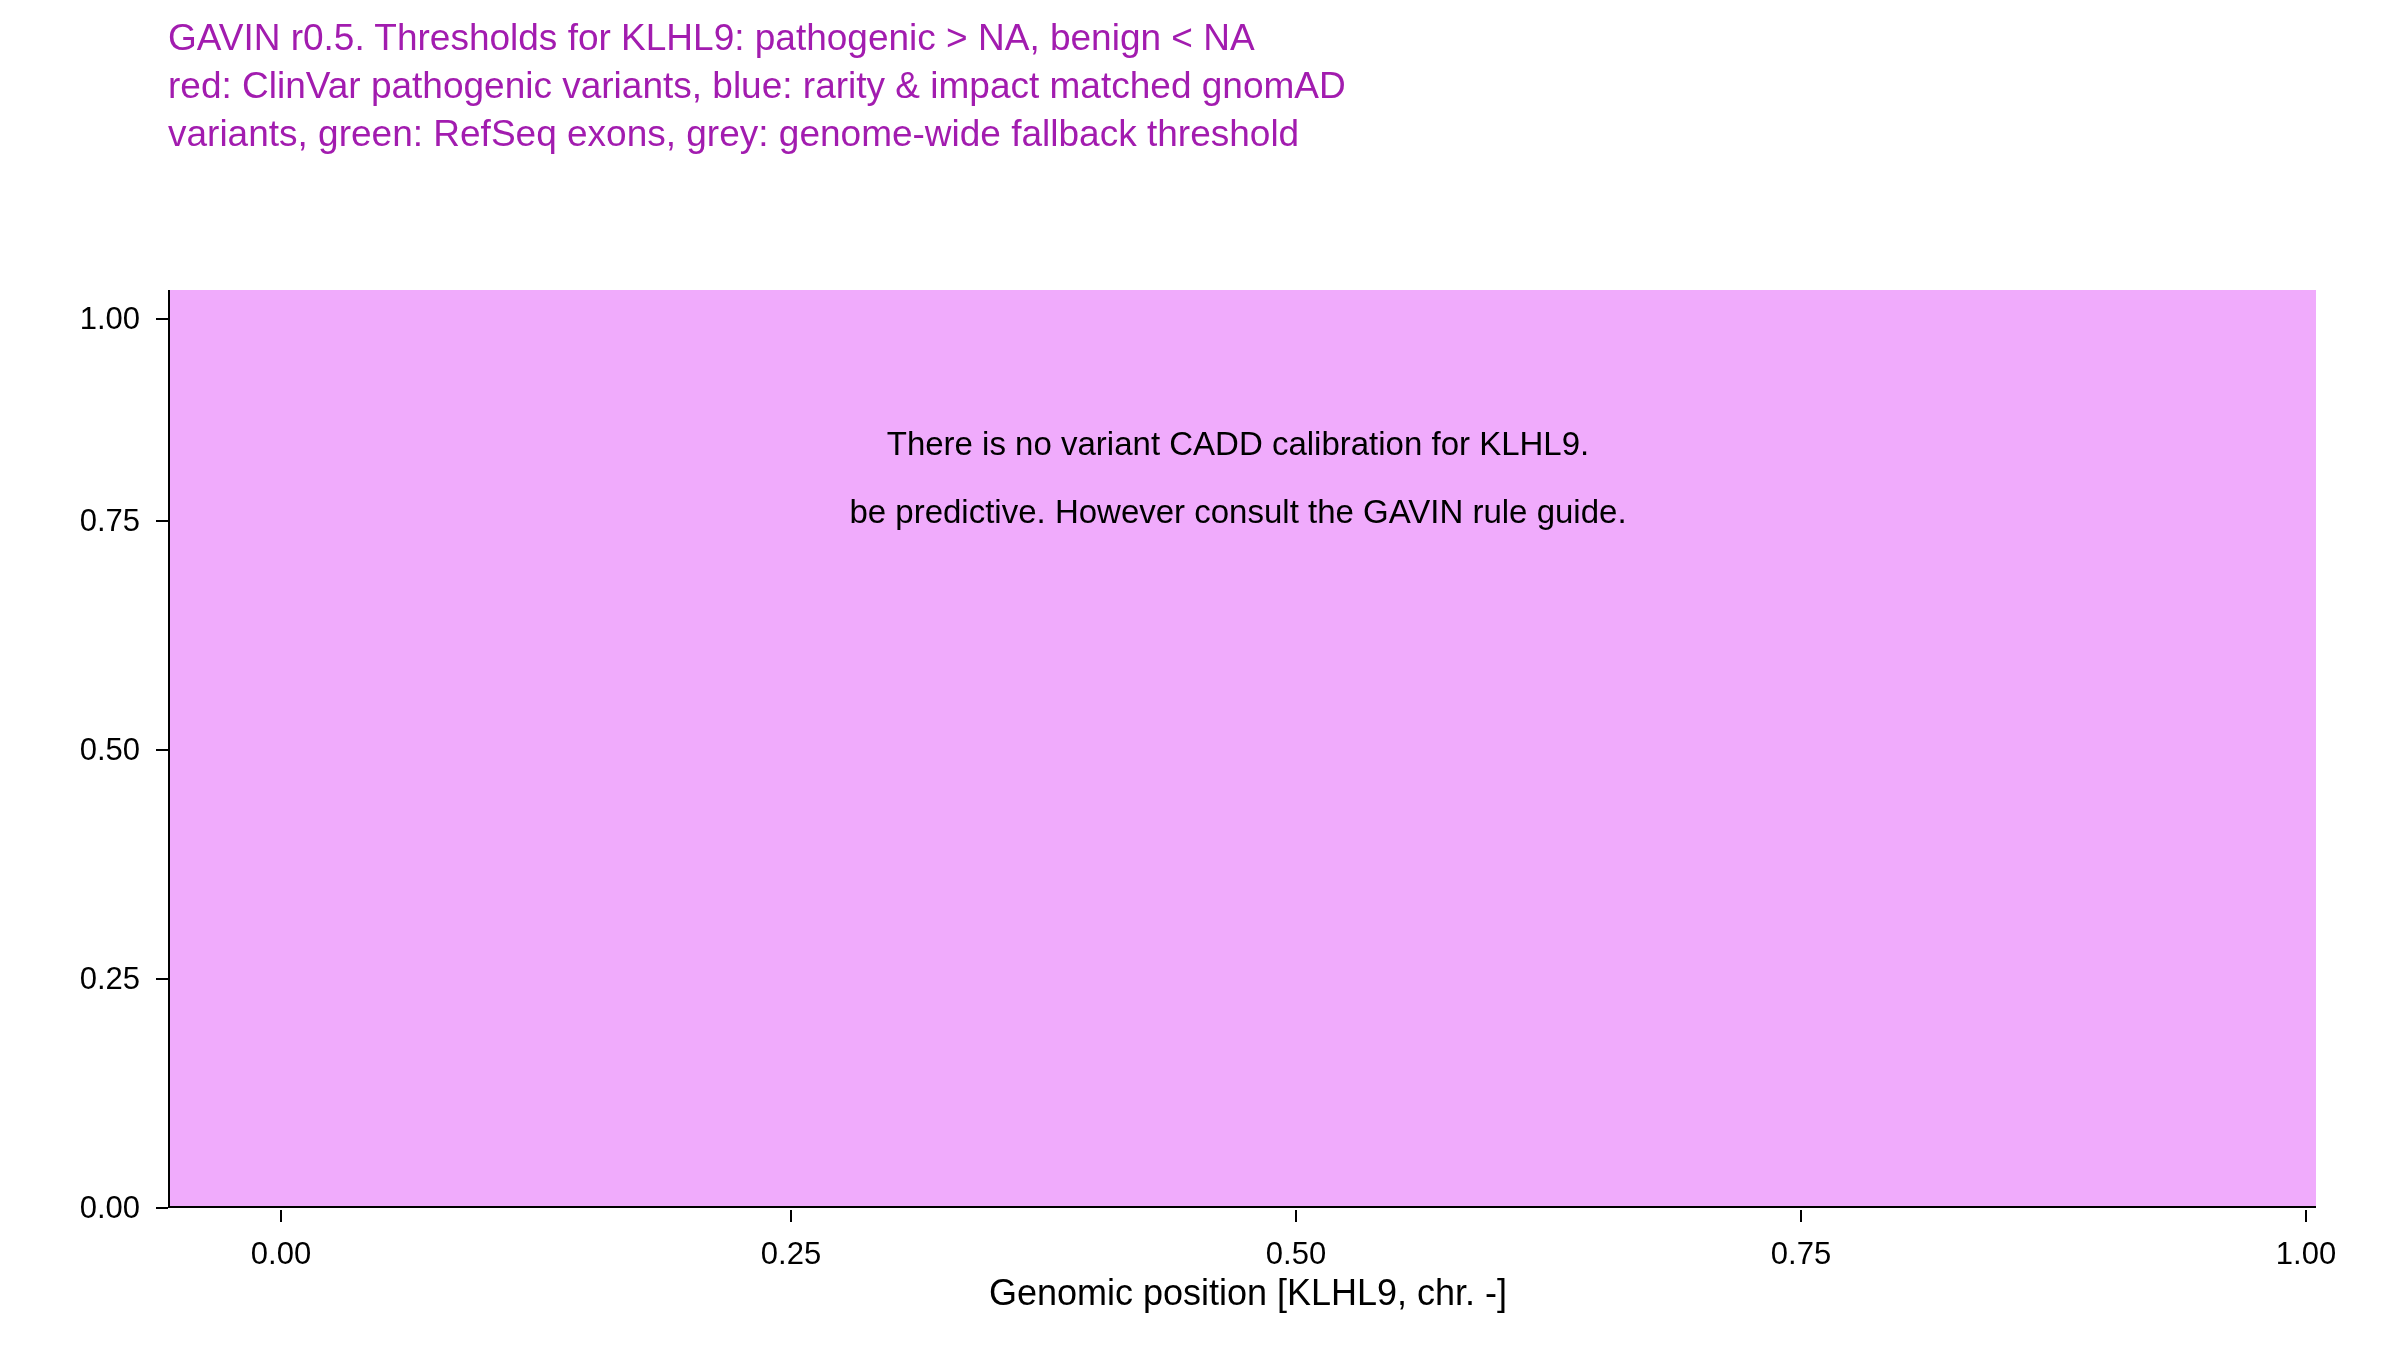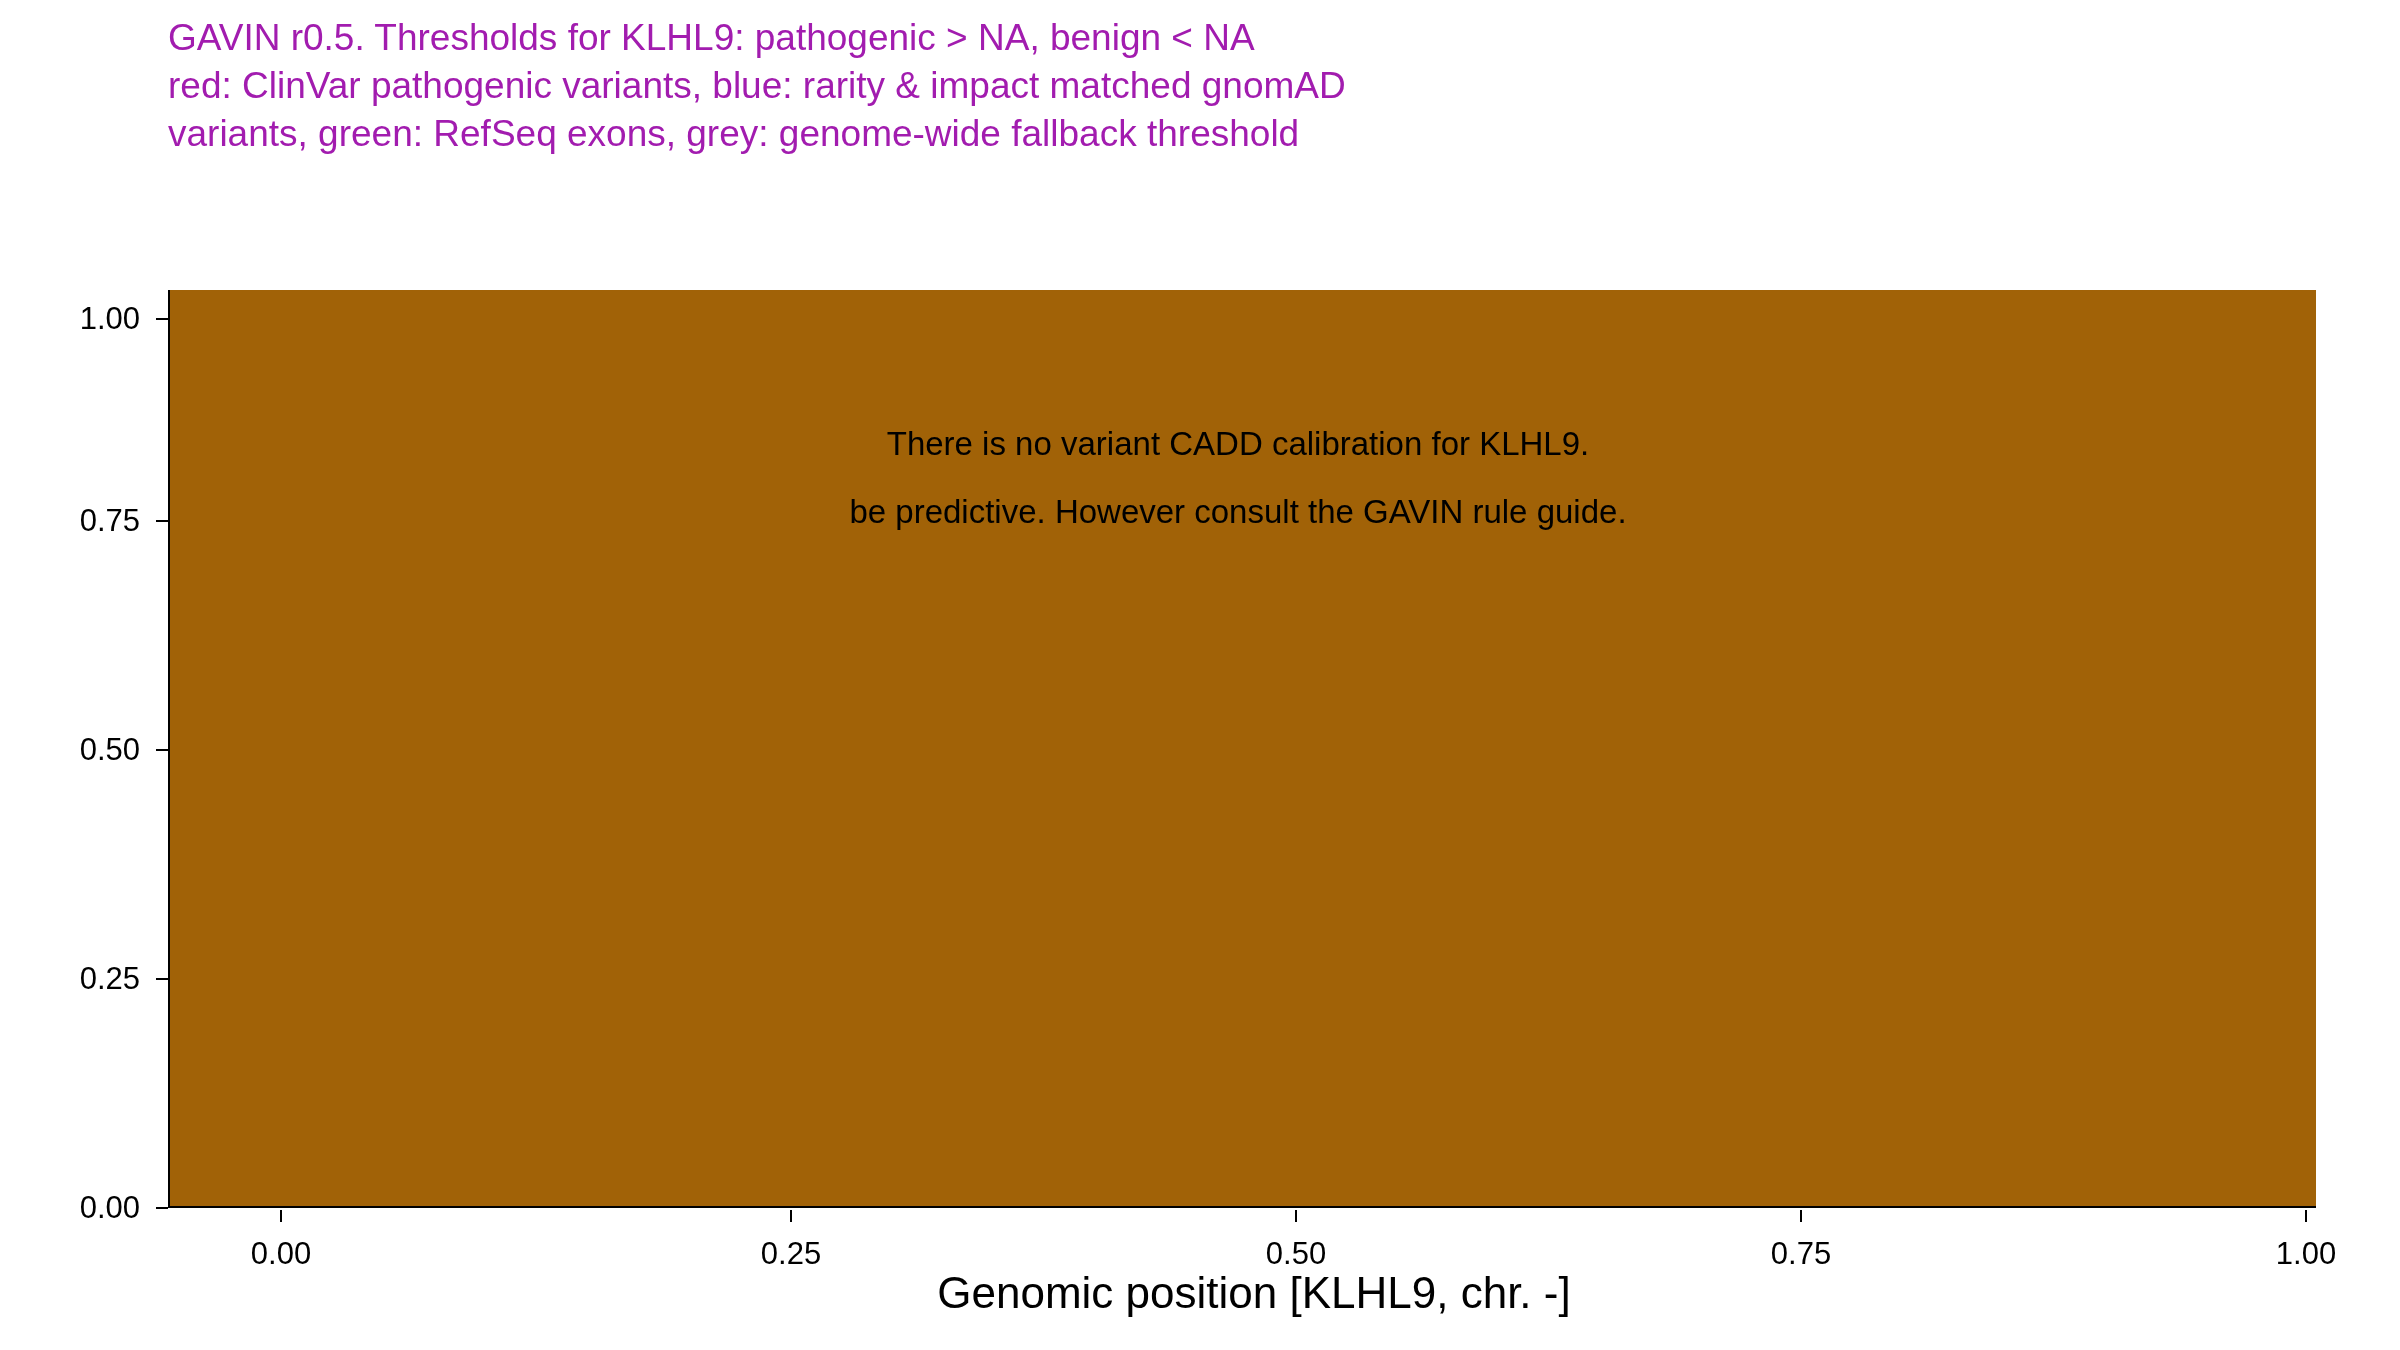--- a/index.html
+++ b/index.html
@@ -37,21 +37,21 @@
     white-space: pre;
   }
 
   
   .panel {
     position: absolute;
     left: 168px;
     top: 290px;
     width: 2148px;
     height: 918px;
-    background: #a16207;
+    background: #f0abfc;
   }
   .panel-axis-left {
     position: absolute;
     left: 0;
     top: 0;
     width: 2px;
     height: 918px;
     background: #000000;
   }
   .panel-axis-bottom {
@@ -102,25 +102,25 @@
     color: #000000;
   }
   .xtick-mark {
     position: absolute;
     width: 2px;
     height: 12px;
     background: #000000;
   }
   .x-title {
     position: absolute;
-    left: 180px;
+    left: 174px;
     top: 1272px;
     width: 2148px;
     text-align: center;
-    font-size: 44px;
+    font-size: 36px;
     line-height: 42px;
     color: #000000;
     white-space: pre;
   }
 </style>
 </head>
 <body>
 
 <div id="plot-root">
 

